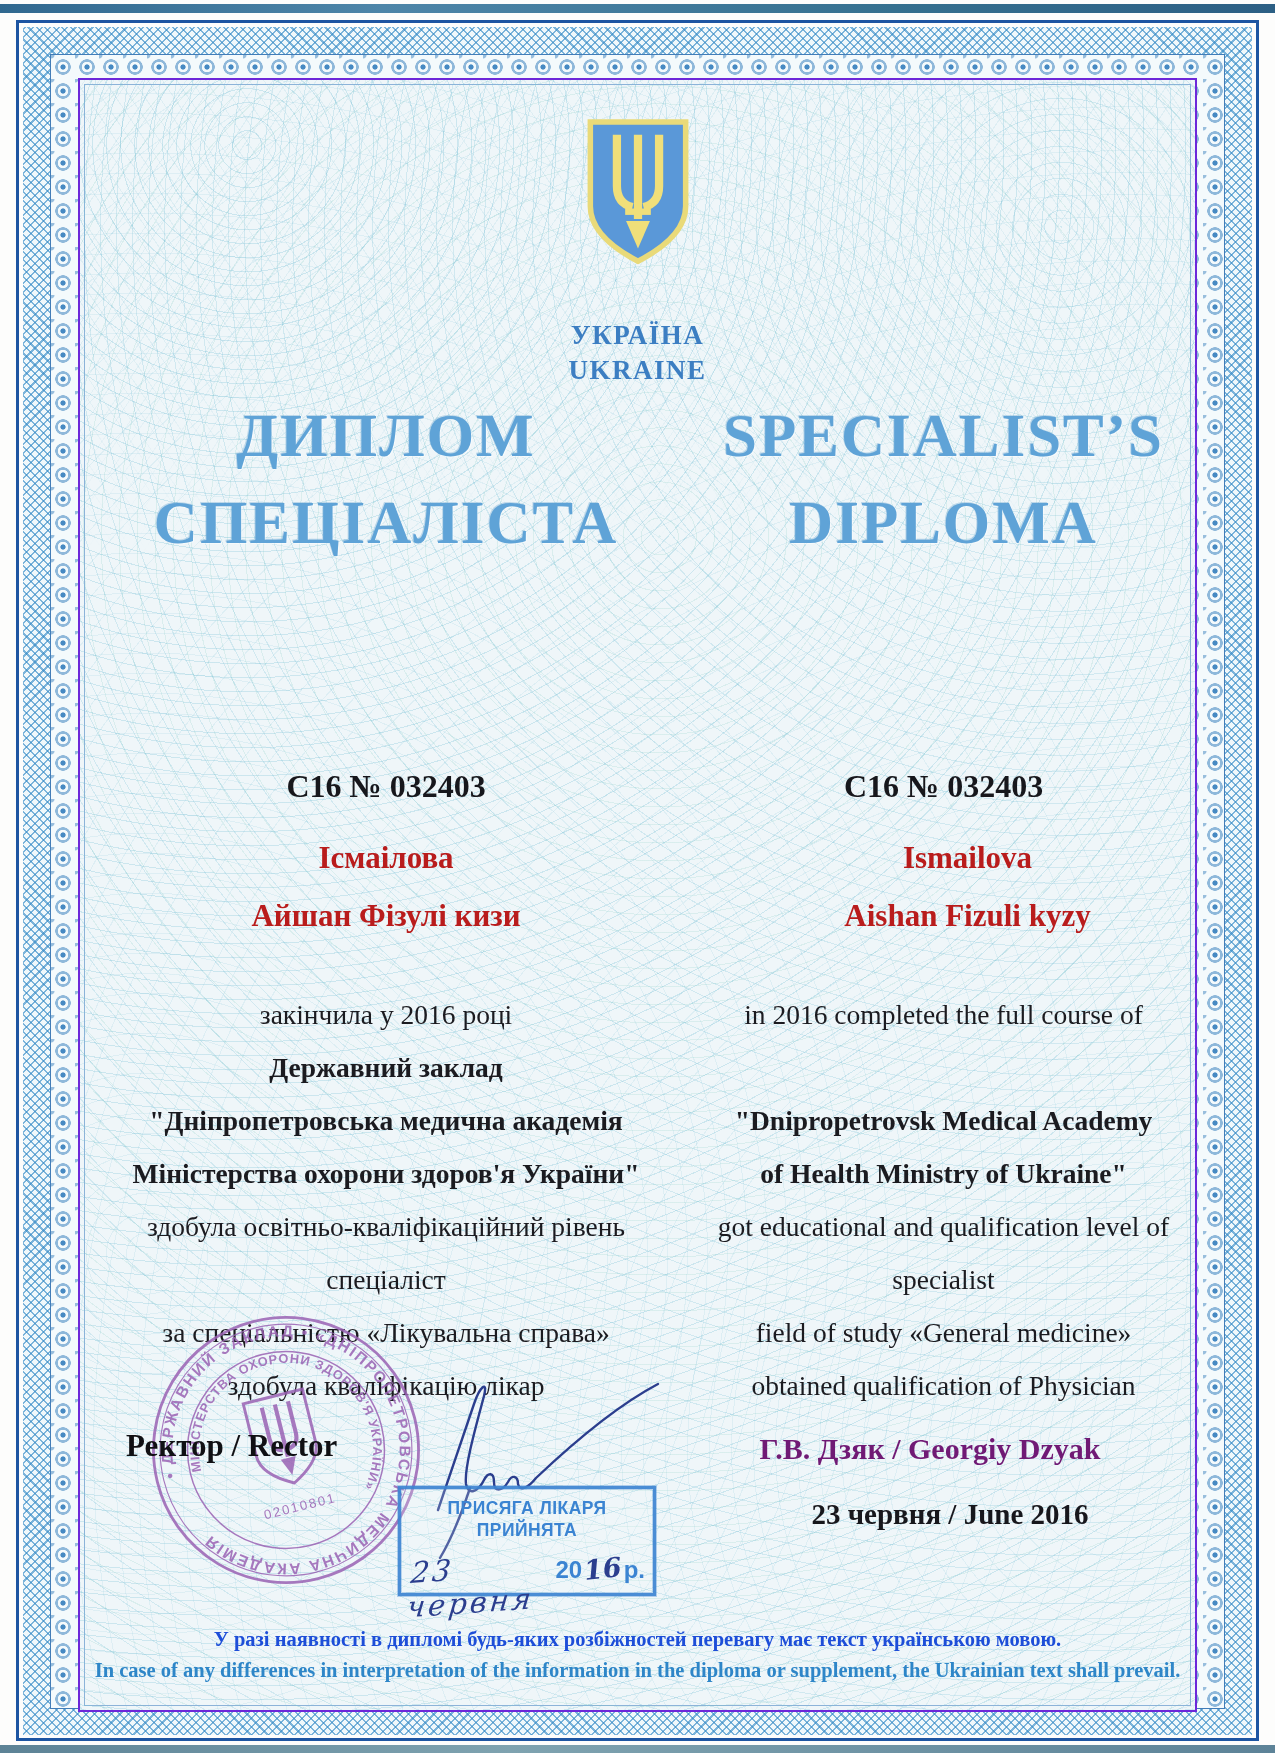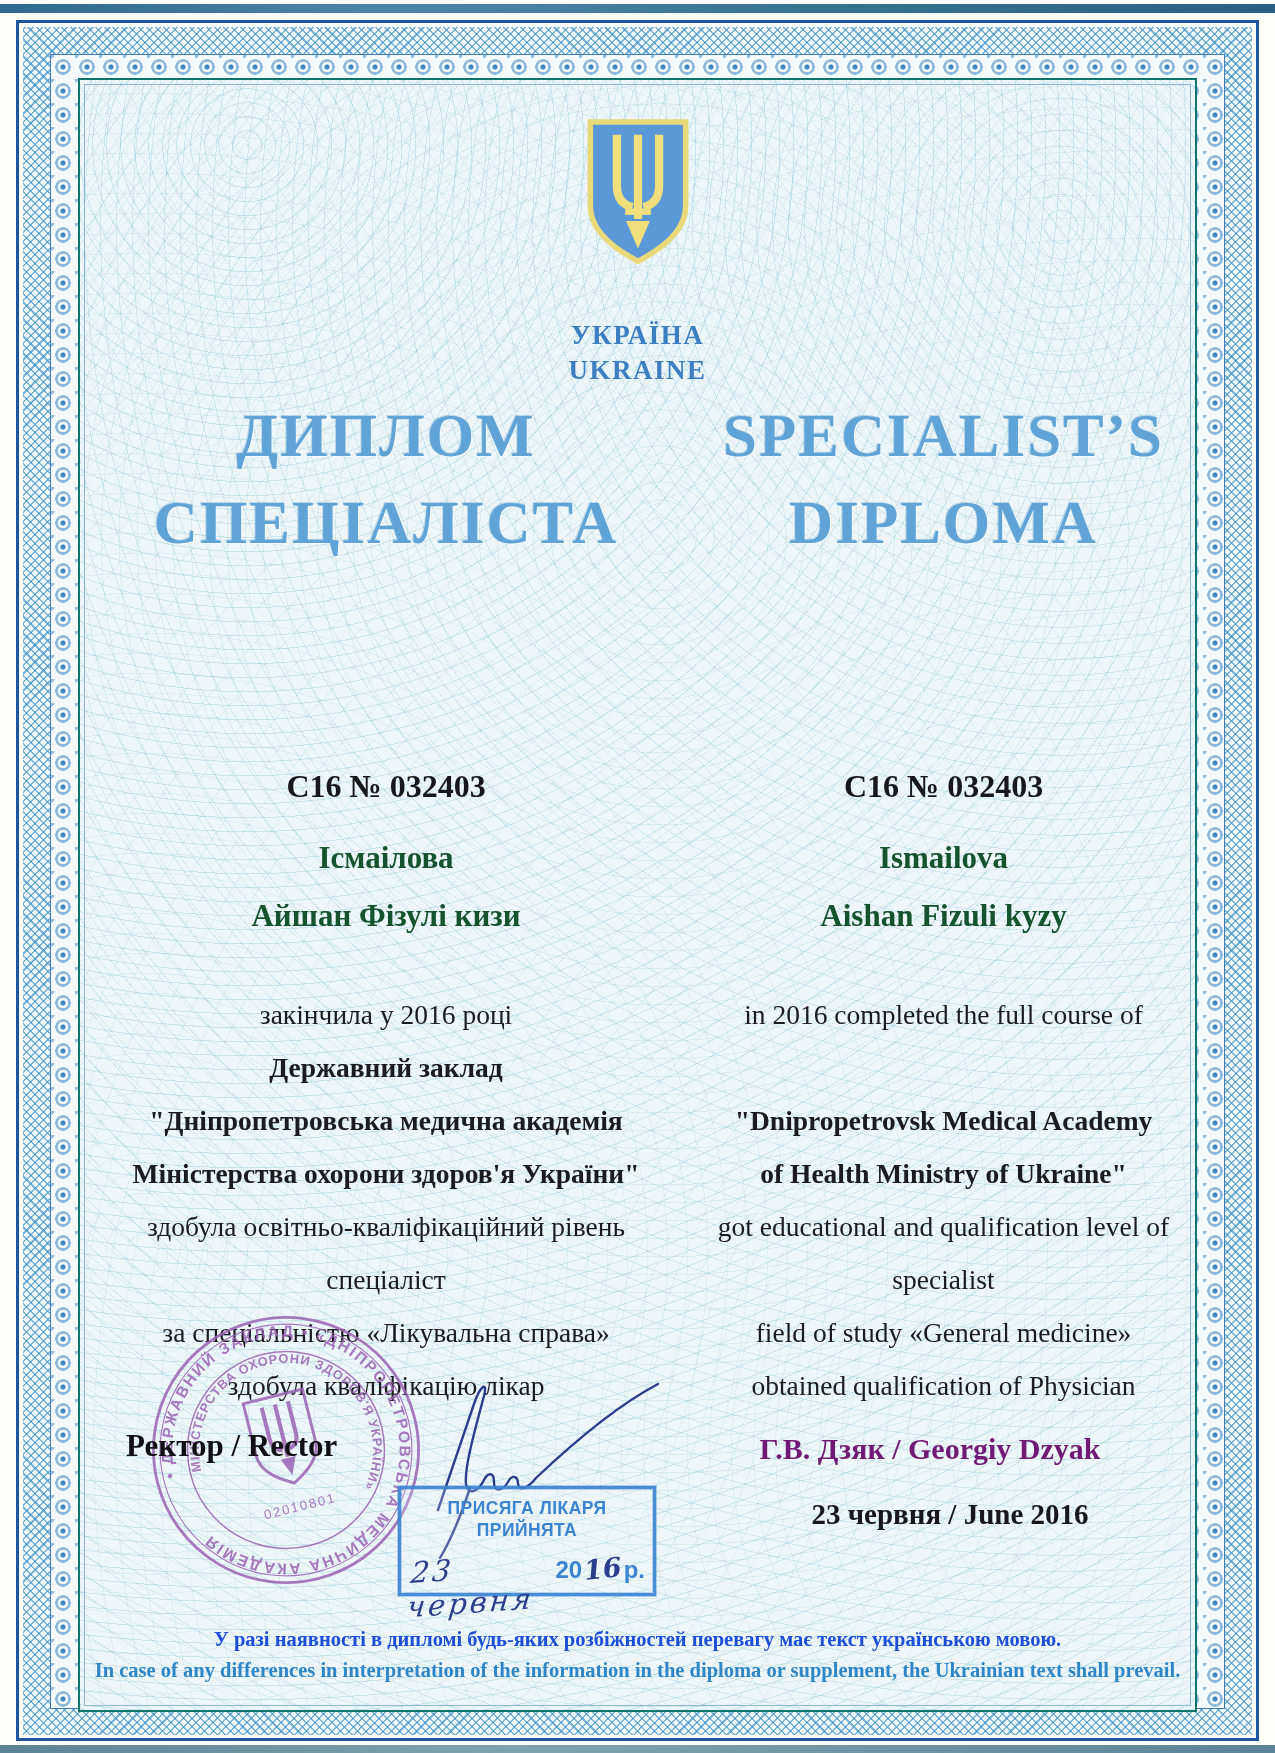--- a/index.html
+++ b/index.html
@@ -25,21 +25,21 @@
     position:absolute;inset:54px 50px 44px 50px;border:1.5px solid rgba(34,102,172,.85);
     background:
       radial-gradient(circle at 12px 12px, rgba(40,118,184,.85) 0 2.2px, rgba(40,118,184,0) 3px),
       radial-gradient(circle at 12px 12px, rgba(40,118,184,0) 5px, rgba(40,118,184,.5) 5.5px 7.5px, rgba(40,118,184,0) 8px),
       radial-gradient(circle at 0px 0px, rgba(40,118,184,.45) 0 3px, rgba(40,118,184,0) 4px),
       #f4fafc;
     background-size:24px 24px,24px 24px,24px 24px;
   }
   .content{
     position:absolute;top:78px;left:78px;right:78px;bottom:41px;
-    background:#eff6f9;border:2px solid #0f766e;
+    background:#eff6f9;border:2px solid #6d28d9;
     box-shadow: inset 0 0 0 4px #eff6f9, inset 0 0 0 5px rgba(58,124,192,.55);
   }
   
   .content .guilloche{
     position:absolute;inset:0;pointer-events:none;
     background:
       repeating-radial-gradient(circle at 15% 4%,  rgba(122,193,214,.30) 0 1px, rgba(0,0,0,0) 1px 14px),
       repeating-radial-gradient(circle at 88% 9%,  rgba(122,193,214,.26) 0 1px, rgba(0,0,0,0) 1px 16px),
       repeating-radial-gradient(circle at 52% 28%, rgba(118,198,186,.18) 0 1px, rgba(0,0,0,0) 1px 18px),
       repeating-radial-gradient(circle at 6% 72%,  rgba(122,193,214,.15) 0 1px, rgba(0,0,0,0) 1px 20px),
@@ -63,21 +63,21 @@
   .titles .t-col{text-align:center;font-weight:bold;font-size:61px;line-height:87px;
     color:#5fa3d7;letter-spacing:2px;
     text-shadow:1px 1px 0 rgba(255,255,255,.5), -1px -1px 0 rgba(96,160,205,.35);}
   .col-l{flex:0 0 47%;padding-left:44px;}
   .col-r{flex:0 0 53%;}
   
   .serials{position:absolute;top:688px;left:0;width:100%;display:flex;
     font-weight:bold;font-size:32px;color:#17171c;}
   .serials div{text-align:center;}
   .name-row{position:absolute;left:0;width:100%;display:flex;
-    font-weight:bold;font-size:31px;color:#14532d;}
+    font-weight:bold;font-size:31px;color:#b91c1c;gap:24px;}
   .name-row div{text-align:center;}
   
   .body-block{position:absolute;top:908px;left:0;width:100%;}
   .body-row{display:flex;height:53px;}
   .body-row div{text-align:center;line-height:53px;font-size:27.5px;color:#1b1b20;}
   .body-row.b div{font-weight:bold;}
   
   .rector{position:absolute;left:46px;top:1348px;font-weight:bold;font-size:31px;color:#101014;z-index:5;}
   .dzyak{position:absolute;left:600px;top:1352px;width:500px;text-align:center;
     font-weight:bold;font-size:30px;color:#701a75;z-index:4;}

